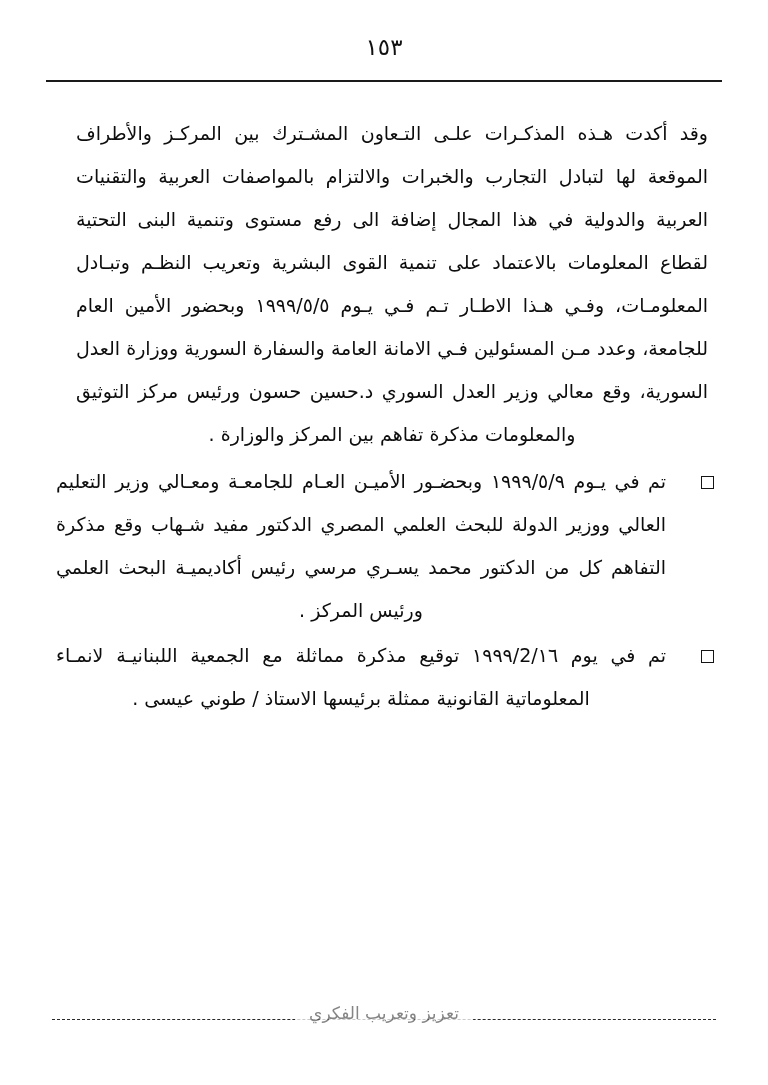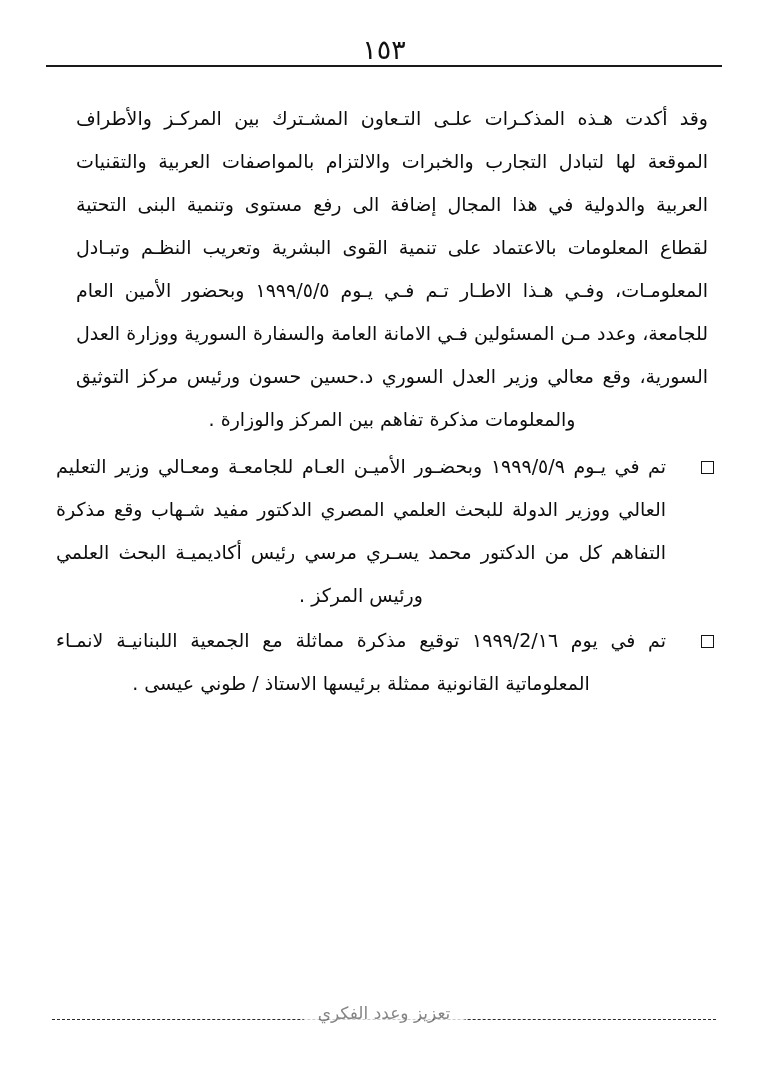--- a/index.html
+++ b/index.html
@@ -17,24 +17,24 @@
   }
   .page {
     width: 768px;
     height: 1085px;
     position: relative;
     box-sizing: border-box;
     padding: 0 52px;
   }
   .page-number {
     text-align: center;
-    font-size: 27px;
+    font-size: 23px;
     letter-spacing: 1px;
     padding-top: 34px;
-    padding-bottom: 0;
+    padding-bottom: 20px;
     color: #111;
   }
   .rule-top {
     border-top: 2px solid #1a1a1a;
     margin: 0 -6px 30px -6px;
   }
   .body-text {
     font-size: 19px;
     line-height: 43px;
     text-align: justify;
@@ -122,16 +122,16 @@
       <span class="bullet-box"></span>
       <span class="bullet-text">تم في يوم ١٩٩٩/2/١٦ توقيع مذكرة مماثلة مع الجمعية اللبنانيـة لانمـاء المعلوماتية القانونية ممثلة برئيسها الاستاذ / طوني عيسى .</span>
     </div>
 
 
 
   </div>
 
   <div class="footer">
     <div class="footer-line"></div>
-    <div class="footer-mark">تعزيز وعدد الفكري</div>
+    <div class="footer-mark">تعزيز وتعريب الفكري</div>
   </div>
 
 </div>
 
 </body></html>

